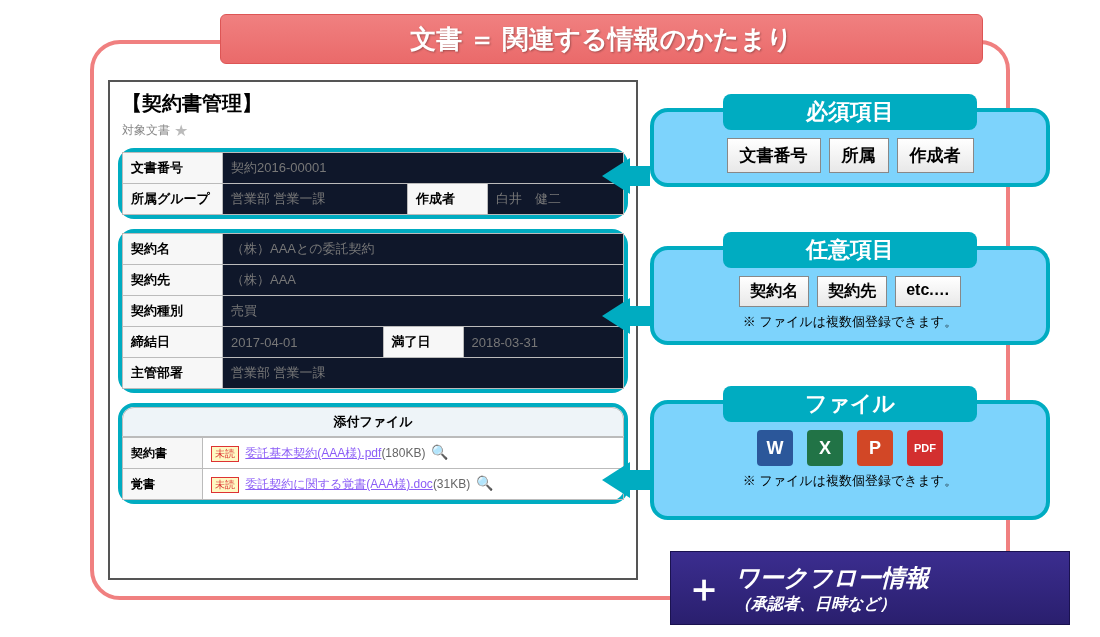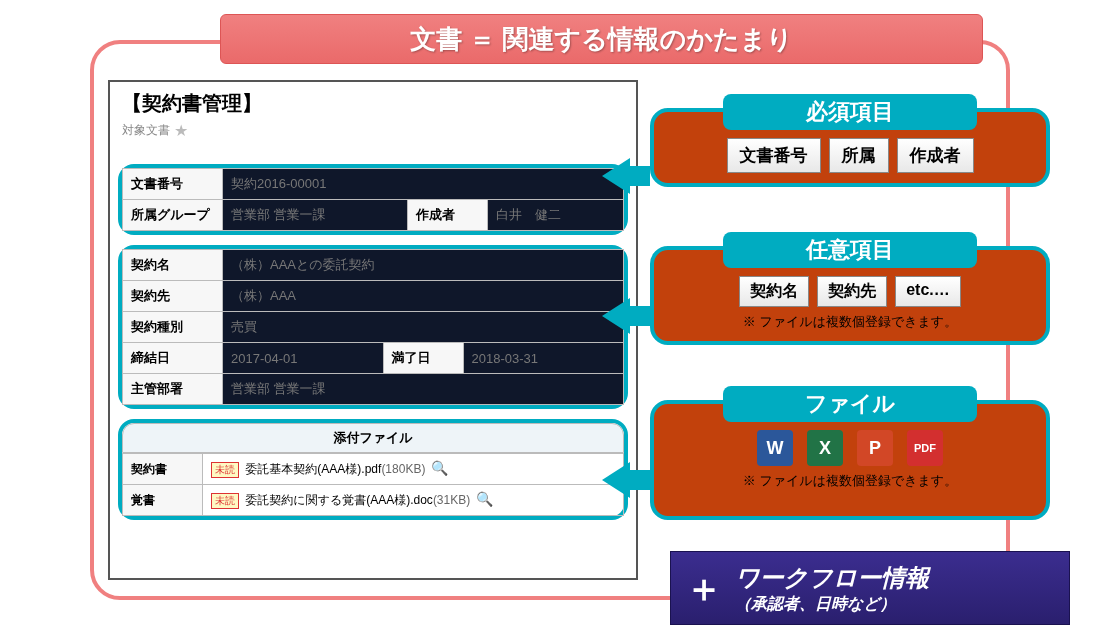--- a/index.html
+++ b/index.html
@@ -4,40 +4,40 @@
 <style>
 * { box-sizing: border-box; margin: 0; padding: 0; }
 body { font-family: "Meiryo", "Hiragino Kaku Gothic Pro", sans-serif; background: #fff; width: 1100px; height: 637px; position: relative; overflow: hidden; }
 
 .title-bar { position: absolute; top: 14px; left: 220px; width: 763px; height: 50px; background: linear-gradient(#f08080, #ea6a6a); border: 1px solid #d55; border-radius: 6px; display: flex; align-items: center; justify-content: center; color: #fff; font-size: 26px; font-weight: bold; text-shadow: 1px 1px 2px rgba(0,0,0,0.3); z-index: 10; }
 
 .outer-frame { position: absolute; top: 40px; left: 90px; width: 920px; height: 560px; border: 4px solid #f08080; border-radius: 30px; }
 
 .doc-panel { position: absolute; top: 80px; left: 108px; width: 530px; height: 500px; border: 2px solid #555; background: #fff; padding: 6px 8px; }
 .doc-title { font-size: 20px; font-weight: bold; padding: 2px 4px; }
-.doc-sub { font-size: 12px; color: #888; display: flex; align-items: center; gap: 4px; padding: 2px 4px 24px; }
+.doc-sub { font-size: 12px; color: #888; display: flex; align-items: center; gap: 4px; padding: 2px 4px 8px; }
 .star { color: #bbb; font-size: 16px; }
 
 .group-box { border: 4px solid #00acc1; border-radius: 16px; margin-bottom: 10px; }
 table.form { width: 100%; border-collapse: collapse; }
 table.form td { border: 1px solid #bbb; padding: 6px 8px; font-size: 13px; background: #0f172a; }
 table.form td.label { background: #f7f7f7; font-weight: bold; width: 100px; }
 table.form td.label2 { background: #f7f7f7; font-weight: bold; width: 80px; }
 td.val { color: #777; }
 
 .attach-head { background: #eef4f8; text-align: center; font-weight: bold; font-size: 13px; padding: 5px; border: 1px solid #bbb; border-top-left-radius: 12px; border-top-right-radius: 12px; }
 table.attach { width: 100%; border-collapse: collapse; }
 table.attach td { border: 1px solid #bbb; padding: 6px 8px; font-size: 12px; }
 table.attach td.alabel { background: #f7f7f7; font-weight: bold; width: 80px; }
 .badge { display: inline-block; border: 1px solid #d33; color: #d33; font-size: 10px; padding: 0 3px; margin-right: 3px; background: #fef9c3; }
-.filelink { color: #000000; }
+.filelink { color: #8b5cf6; text-decoration: underline; }
 .mag { color: #d33; font-size: 14px; margin-left: 3px; }
 .size { color: #666; }
 
-.callout { position: absolute; border: 4px solid #00acc1; border-radius: 18px; background: #c2410c; padding: 8px 14px 10px; }
+.callout { position: absolute; border: 4px solid #00acc1; border-radius: 18px; background: #7dd3fc; padding: 8px 14px 10px; }
 .callout-title { background: #00acc1; color: #fff; font-size: 22px; font-weight: bold; text-align: center; border-radius: 8px; padding: 3px 0; margin: -26px auto 8px; width: 70%; position: relative; }
 .pill-row { display: flex; gap: 8px; justify-content: center; }
 .pill { background: linear-gradient(#fff, #e8e8e8); border: 1px solid #888; padding: 5px 12px; font-size: 17px; font-weight: bold; }
 .pill-sm { font-size: 16px; padding: 4px 10px; }
 .note { font-size: 13px; text-align: center; margin-top: 6px; }
 
 .callout1 { top: 108px; left: 650px; width: 400px; }
 .callout2 { top: 246px; left: 650px; width: 400px; }
 .callout3 { top: 400px; left: 650px; width: 400px; height: 120px;}
 

